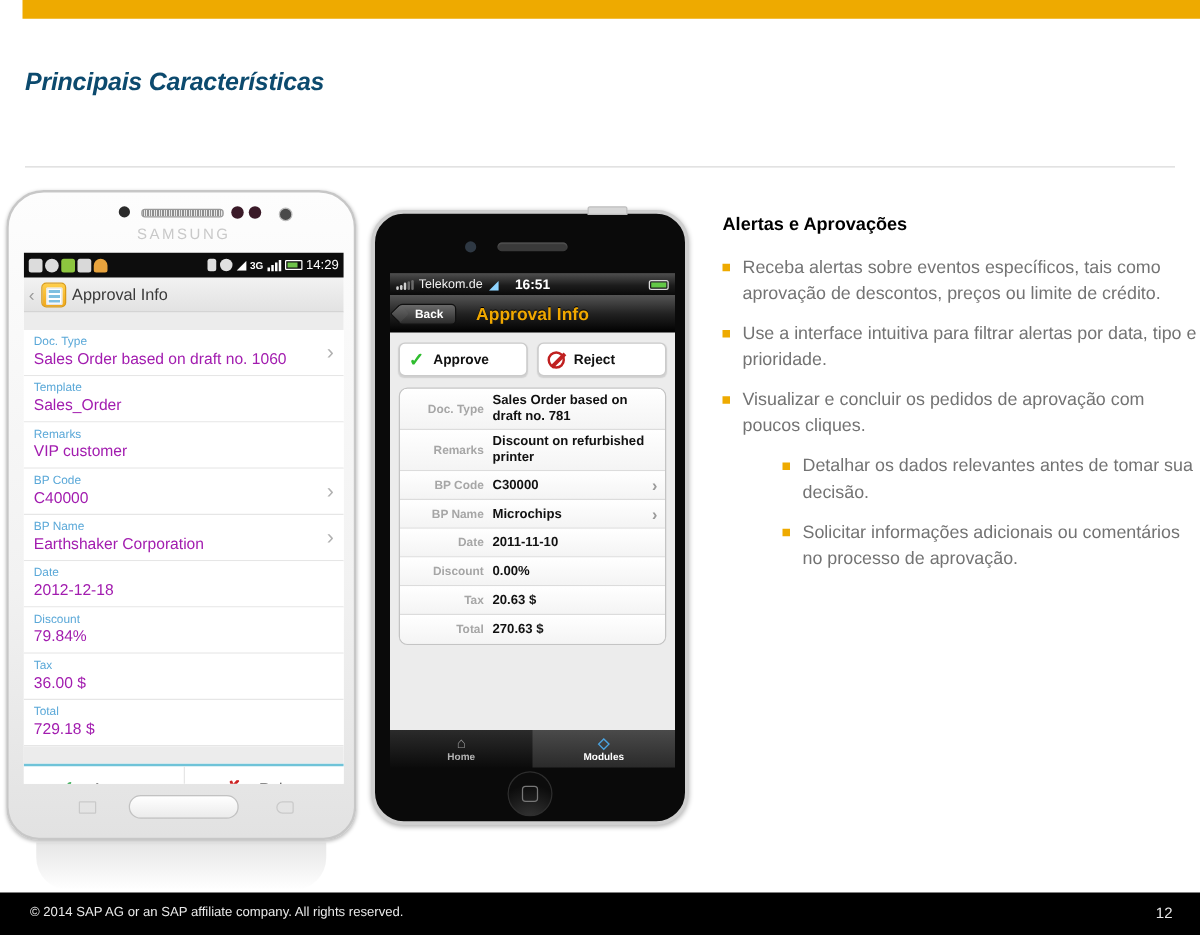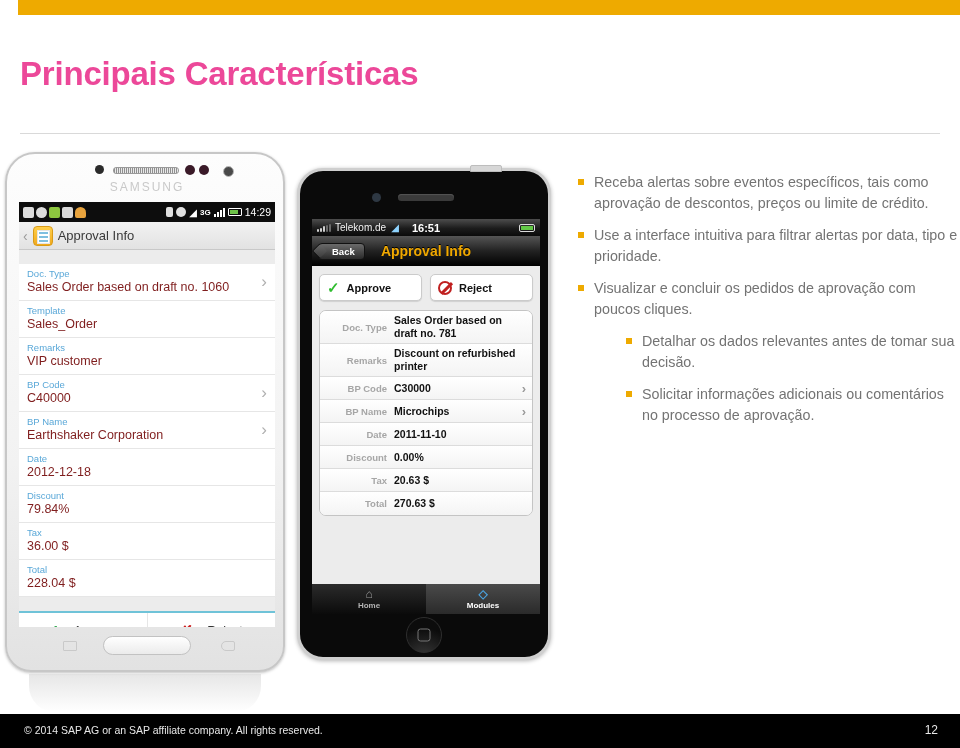--- a/index.html
+++ b/index.html
@@ -13,22 +13,22 @@
 
   
   .gold-bar {
     position: absolute; left: 18px; top: 0; width: 942px; height: 15px;
     background: #eeaa00;
   }
 
   
   .slide-title {
     position: absolute; left: 20px; top: 55px;
-    font-size: 33px; font-weight: bold; color: #ec4899;
-    letter-spacing: -0.2px; white-space: nowrap;
+    font-size: 20px; font-weight: bold; color: #0c4a6e;
+    letter-spacing: -0.2px; white-space: nowrap; font-style: italic;
   }
   .title-rule {
     position: absolute; left: 20px; top: 133px; width: 920px; height: 1px;
     background: #d9d9d9;
   }
 
   
   .text-col { position: absolute; left: 578px; top: 172px; width: 380px; }
   .text-head {
     font-size: 14.5px; font-weight: bold; color: #000; margin-bottom: 16px;
@@ -122,21 +122,21 @@
     content:""; position:absolute; left:5px; top:5px; width:9px; height:10px;
     background: repeating-linear-gradient(180deg,#7fbfe0 0 2px,transparent 2px 4px);
   }
   .sam-apptitle { font-size: 13px; color: #3a3a3a; }
   .sam-gap { height: 14px; background: #ececec; }
   .sam-row {
     background: #fff; border-bottom: 1px solid #e6e6e6;
     padding: 4px 8px 5px 8px; position: relative;
   }
   .sam-label { font-size: 9.5px; color: #5aa8d8; line-height: 12px; }
-  .sam-value { font-size: 12.5px; color: #7f1d1d; line-height: 15px; }
+  .sam-value { font-size: 12.5px; color: #a21caf; line-height: 15px; }
   .sam-chev {
     position:absolute; right:8px; top:50%; transform:translateY(-50%);
     color:#b0b0b0; font-size:17px; font-weight: 300;
   }
   .sam-spacer { height: 14px; background: #ececec; }
   .sam-actions {
     display:flex; border-top: 2px solid #6fc3d8; background:#fff; height: 38px;
   }
   .sam-act { flex:1; display:flex; align-items:center; justify-content:center; gap:14px;
     font-size: 12.5px; color:#333; }
@@ -368,21 +368,21 @@
         <div class="sam-row">
           <div class="sam-label">Discount</div>
           <div class="sam-value">79.84%</div>
         </div>
         <div class="sam-row">
           <div class="sam-label">Tax</div>
           <div class="sam-value">36.00 $</div>
         </div>
         <div class="sam-row">
           <div class="sam-label">Total</div>
-          <div class="sam-value">228.04 $</div>
+          <div class="sam-value">729.18 $</div>
         </div>
 
         <div class="sam-spacer"></div>
 
         <div class="sam-actions">
           <div class="sam-act">
             <span class="sam-tick">✓</span>
             <span>Approve</span>
           </div>
           <div class="sam-act">
@@ -490,20 +490,21 @@
         </div>
       </div>
 
       <div class="ip-homebtn">
         <span class="ip-homesq"></span>
       </div>
     </div>
   </div>
 
   <div class="text-col">
+    <div class="text-head">Alertas e Aprovações</div>
 
     <div class="bullet-row">
       <span class="bullet-sq"></span>
       <span class="bullet-txt">Receba alertas sobre eventos específicos, tais como aprovação de descontos, preços ou limite de crédito.</span>
     </div>
     <div class="bullet-row">
       <span class="bullet-sq"></span>
       <span class="bullet-txt">Use a interface intuitiva para filtrar alertas por data, tipo e prioridade.</span>
     </div>
     <div class="bullet-row">

